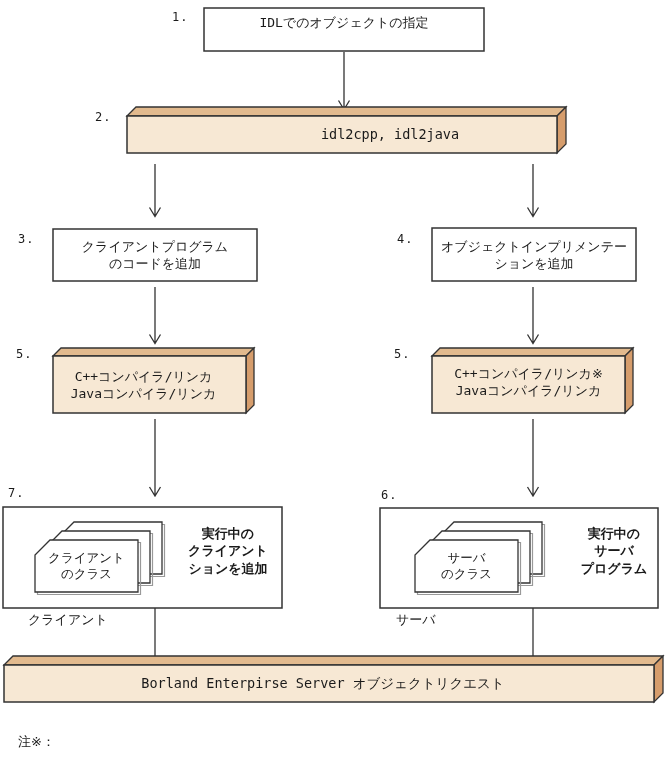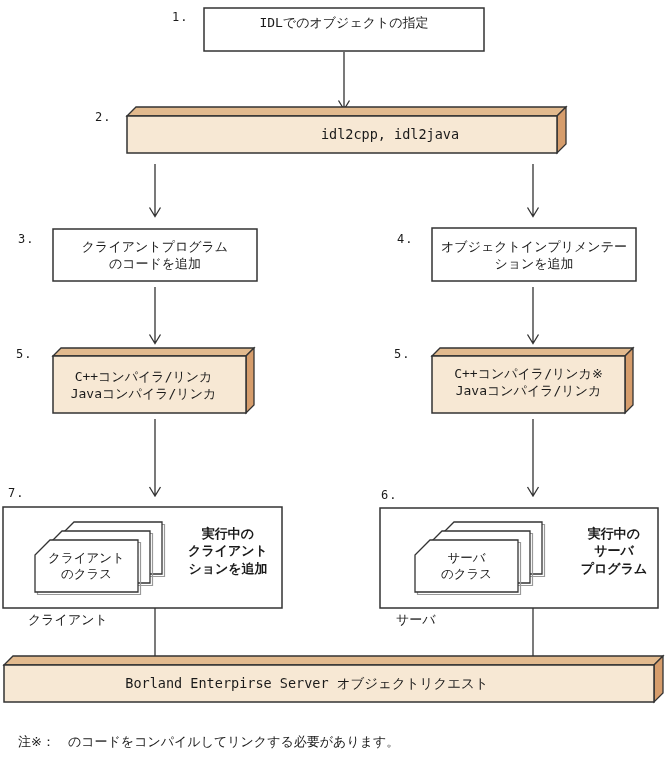--- a/index.html
+++ b/index.html
@@ -144,22 +144,21 @@
     <span>サーバ</span>
     <span>のクラス</span>
   </div>
   <div class="t col side-txt" style="left:556px;top:522px;width:116px;height:58px;">
     <span>実行中の</span>
     <span>サーバ</span>
     <span>プログラム</span>
   </div>
   <div class="caption" style="left:396px;top:611px;">サーバ</div>
 
-  <div class="t mono" style="left:4px;top:665px;width:606px;height:37px;">Borland Enterpirse Server オブジェクトリクエスト</div>
+  <div class="t mono" style="left:20px;top:665px;width:606px;height:37px;">Borland Enterpirse Server オブジェクトリクエスト</div>
 
   <div class="note">
     <span class="note-label">注※：</span>
     <div>
-      <div class="l2">のコードをコンパイルしてリンクする必要があります。</div>
     </div>
   </div>
 
 </div>
 
 </body></html>

